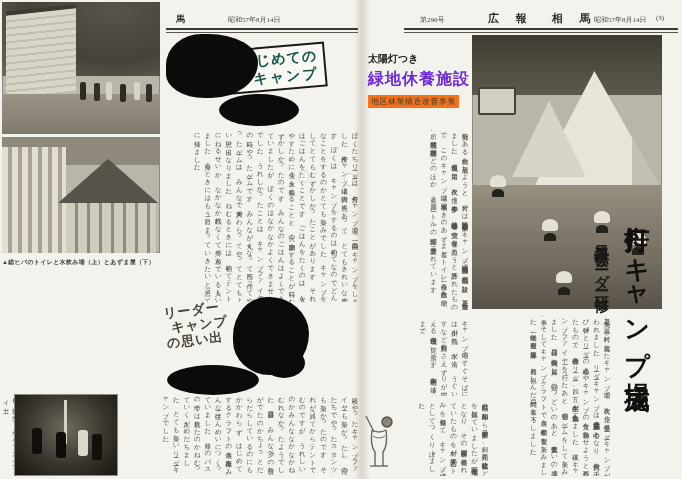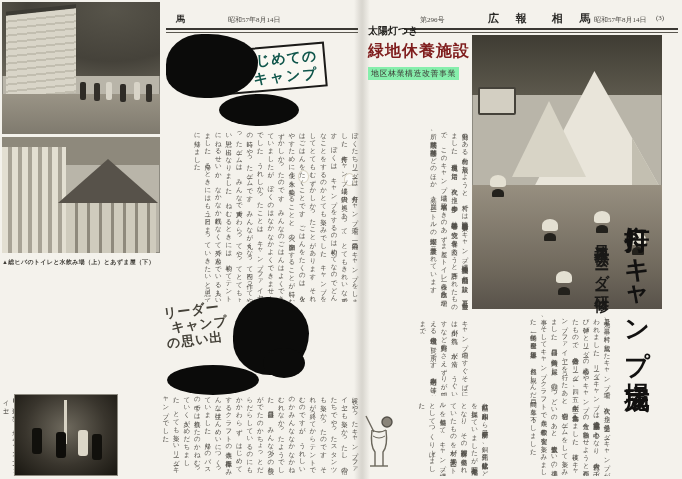--- a/index.html
+++ b/index.html
@@ -32,23 +32,23 @@
   }
   .title-box .t1{font-size:14px;letter-spacing:1px;color:#10564b;}
   .title-box .t2{font-size:14px;letter-spacing:2px;color:#10564b;}
   .memoir-title{
     transform:rotate(-7deg);
     font-family:"Liberation Sans","DejaVu Sans",sans-serif;
     font-weight:bold;color:#454239;line-height:1.15;
     font-size:13px;letter-spacing:1px;
   }
   .box-kicker{font-size:10px;font-weight:bold;color:#23221f;font-family:"Liberation Sans","DejaVu Sans",sans-serif;}
-  .box-title{font-size:16px;font-weight:bold;letter-spacing:1px;color:#7f1d1d;font-family:"Liberation Sans","DejaVu Sans",sans-serif;margin-top:3px;}
+  .box-title{font-size:16px;font-weight:bold;letter-spacing:1px;color:#6d28d9;font-family:"Liberation Sans","DejaVu Sans",sans-serif;margin-top:3px;}
   .box-status{font-size:13px;font-weight:bold;color:#1b1a17;text-align:right;padding-right:10px;font-family:"Liberation Sans","DejaVu Sans",sans-serif;margin-top:2px;}
-  .box-project{font-size:8px;color:#3c3a35;background:#86efac;display:inline-block;padding:1px 3px;margin-top:4px;letter-spacing:0.5px;}
+  .box-project{font-size:8px;color:#3c3a35;background:#f97316;display:inline-block;padding:1px 3px;margin-top:4px;letter-spacing:0.5px;}
   .headline-main{
     font-size:25px;font-weight:bold;line-height:1.02;letter-spacing:2px;color:#121110;
     font-family:"Liberation Sans","DejaVu Sans",sans-serif;
   }
   .headline-sub{
     font-size:15px;font-weight:bold;line-height:1.05;letter-spacing:2px;color:#1a1917;
     font-family:"Liberation Sans","DejaVu Sans",sans-serif;
   }
   .caption{font-size:6px;font-weight:bold;color:#3e3c36;letter-spacing:0.3px;}
 </style>
@@ -104,21 +104,21 @@
   <div>リーダー</div>
   <div style="padding-left:6px;">キャンプ</div>
   <div style="padding-left:0;">の思い出</div>
 </div>
 <div class="abs blob" style="left:233px;top:297px;width:76px;height:78px;border-radius:46% 54% 50% 50% / 52% 48% 55% 45%;"></div>
 <div class="abs blob" style="left:263px;top:348px;width:42px;height:30px;border-radius:50%;"></div>
 <div class="abs blob" style="left:167px;top:365px;width:92px;height:30px;border-radius:50%;"></div>
 
 <div class="abs v body-text" style="left:124px;top:392px;width:236px;height:84px;">夜にやったキャンプファイヤーも楽しかったし、宿の人たちでやったスタンツも楽しかったのです。それが終ってからテントで休むのですが、うれしいのかみんななかなかねむれなかったようでした。二日目は、みんな夕べの疲れがでたのかちょっとだらだらしているのにもかかわらず、はじめてするクラフトの焼き板工作はみんな一生けんめいにつくっていました。帰りのバスの中では疲れたのかねむっていく人がめだちました。とても楽しいリーダーキャンプでした。</div>
 
-<div class="abs" style="left:368px;top:24px;width:112px;">
+<div class="abs" style="left:368px;top:52px;width:112px;">
   <div class="box-kicker">太陽灯つき</div>
   <div class="box-title">緑地休養施設</div>
   <div class="box-project">地区林業構造改善事業</div>
 </div>
 
 <div class="abs photo" style="left:472px;top:35px;width:190px;height:274px;">
   <div class="abs" style="left:0;top:0;width:190px;height:60px;background:linear-gradient(180deg,#3f3c33,#5d594d);"></div>
   <div class="abs" style="left:6px;top:52px;width:34px;height:24px;background:#d3cfc2;border:2px solid #45423a;border-radius:2px;"></div>
   <div class="abs" style="left:60px;top:36px;width:130px;height:120px;background:#e9e5da;clip-path:polygon(48% 0,100% 100%,0 100%);box-shadow:inset -30px 0 0 #c3bfb1;"></div>
   <div class="abs" style="left:40px;top:66px;width:74px;height:76px;background:#d8d4c6;clip-path:polygon(50% 0,100% 100%,0 100%);"></div>

